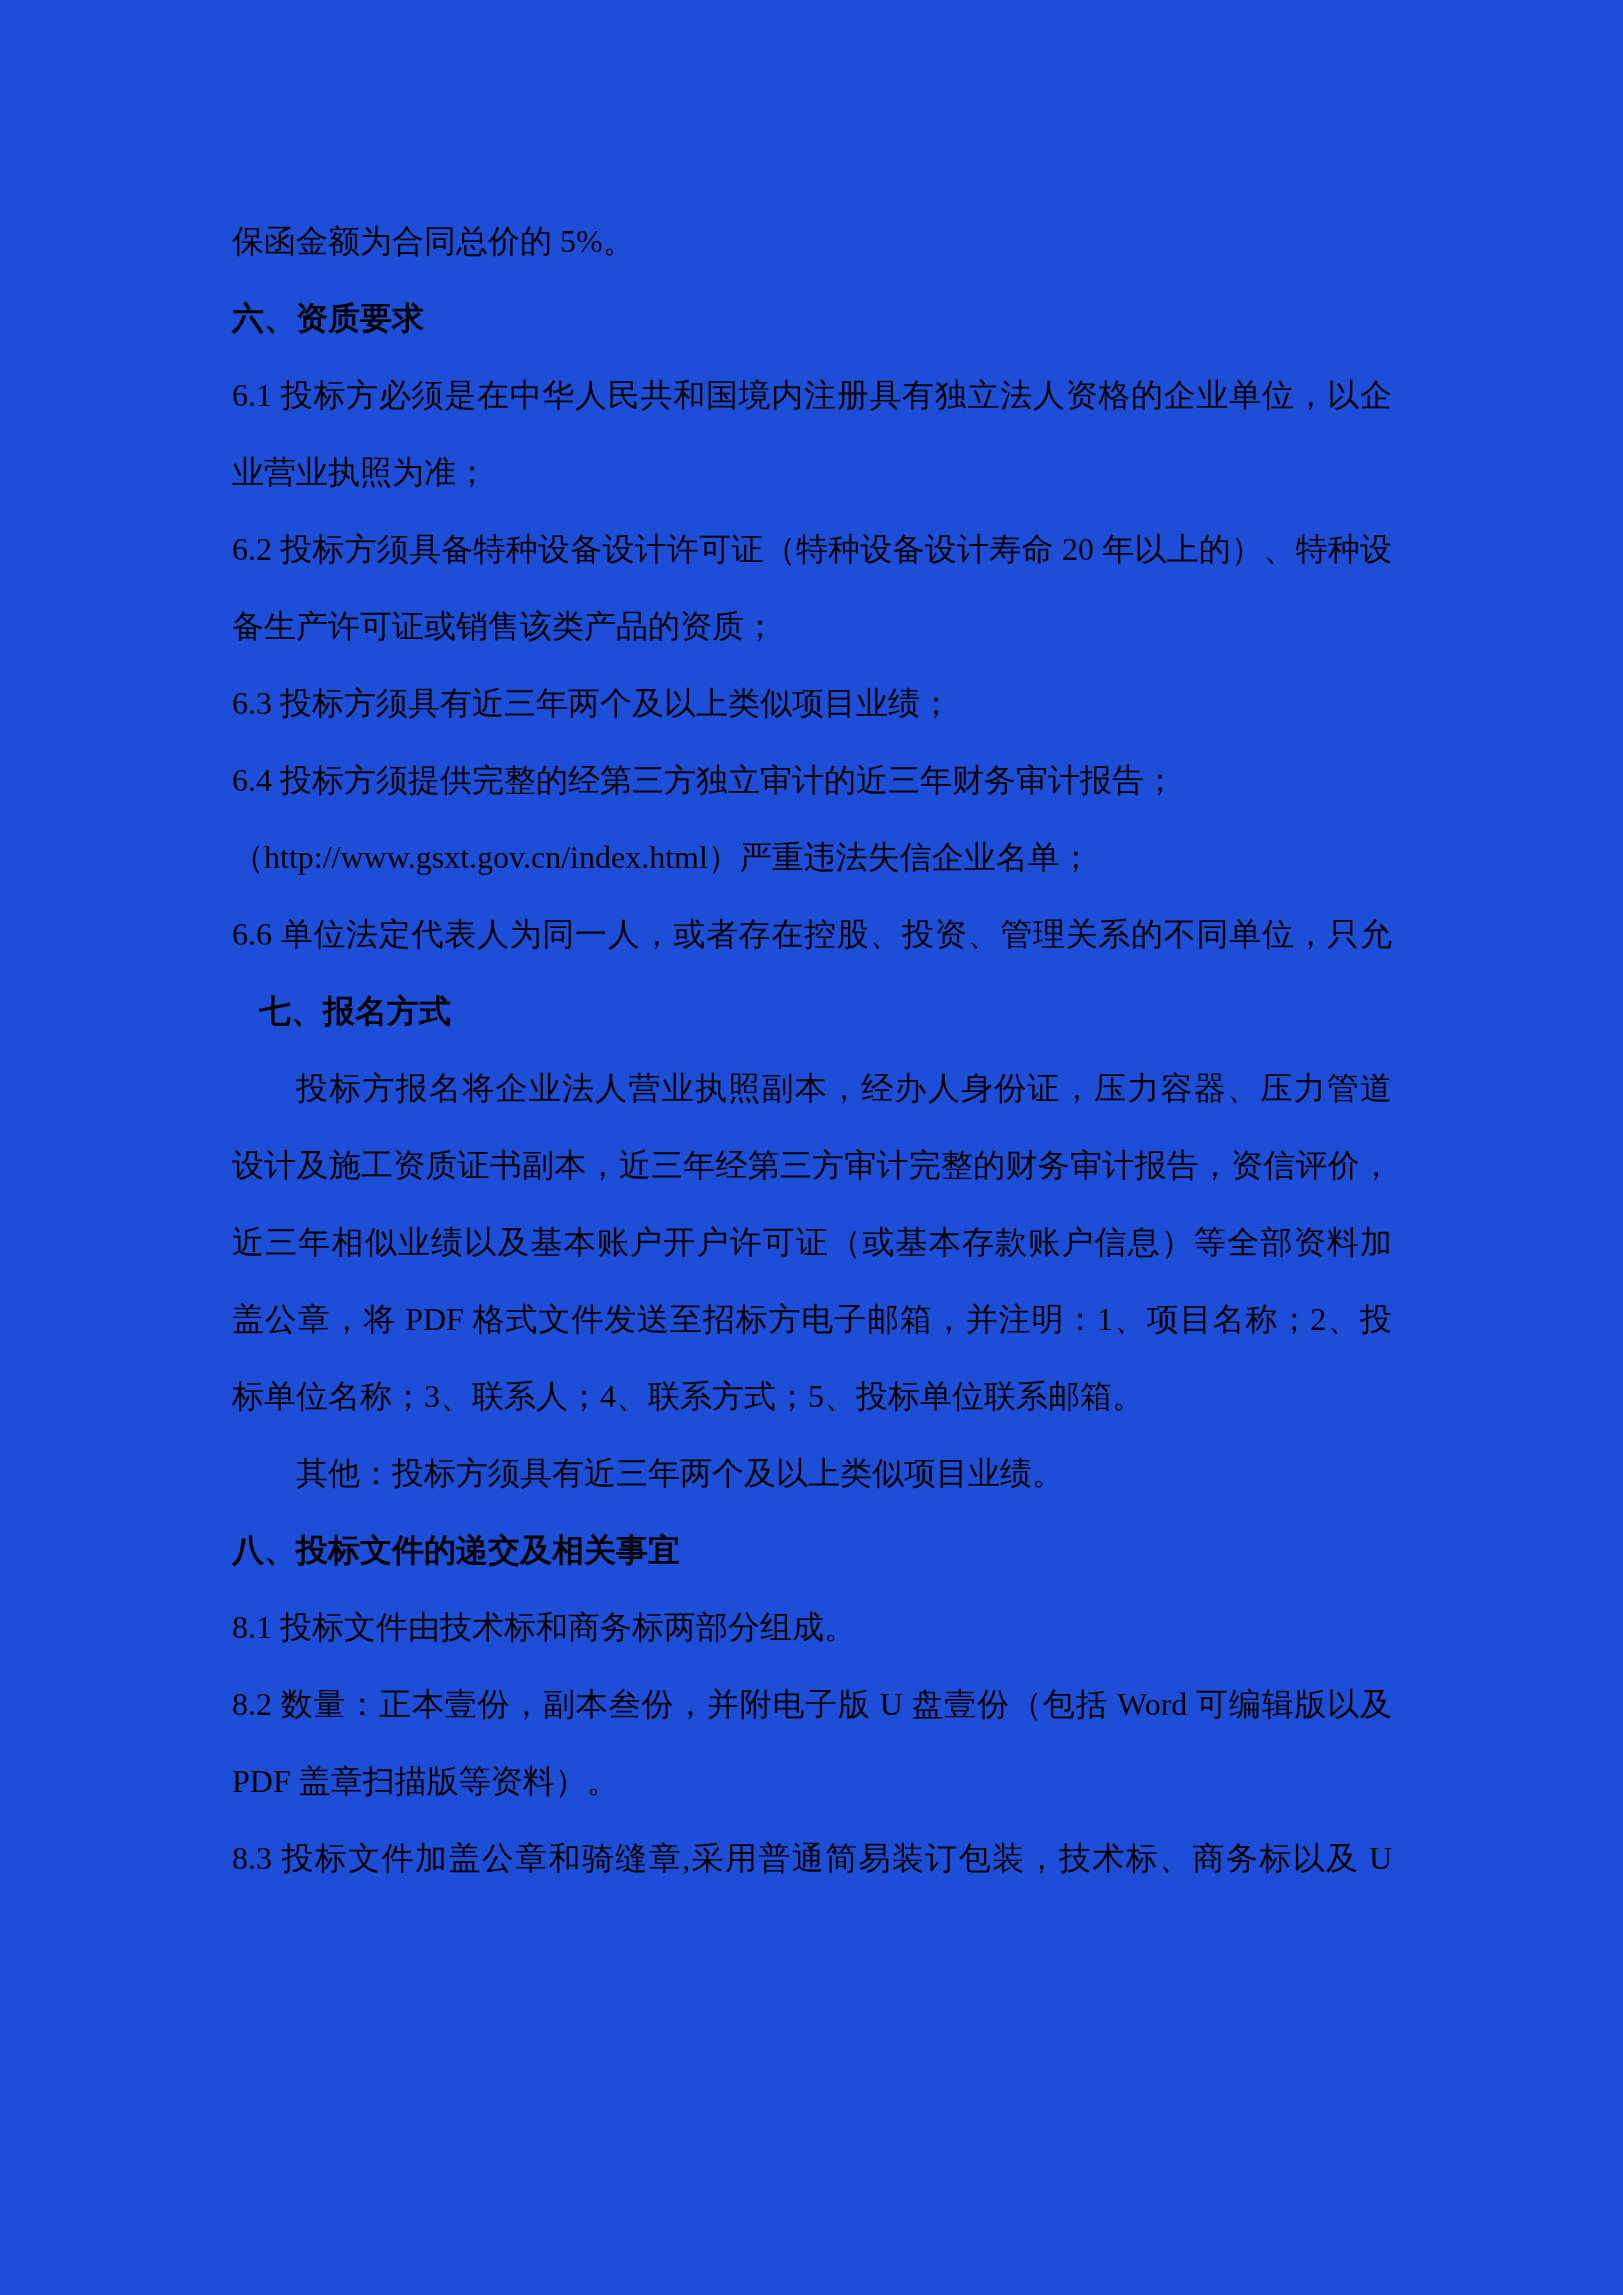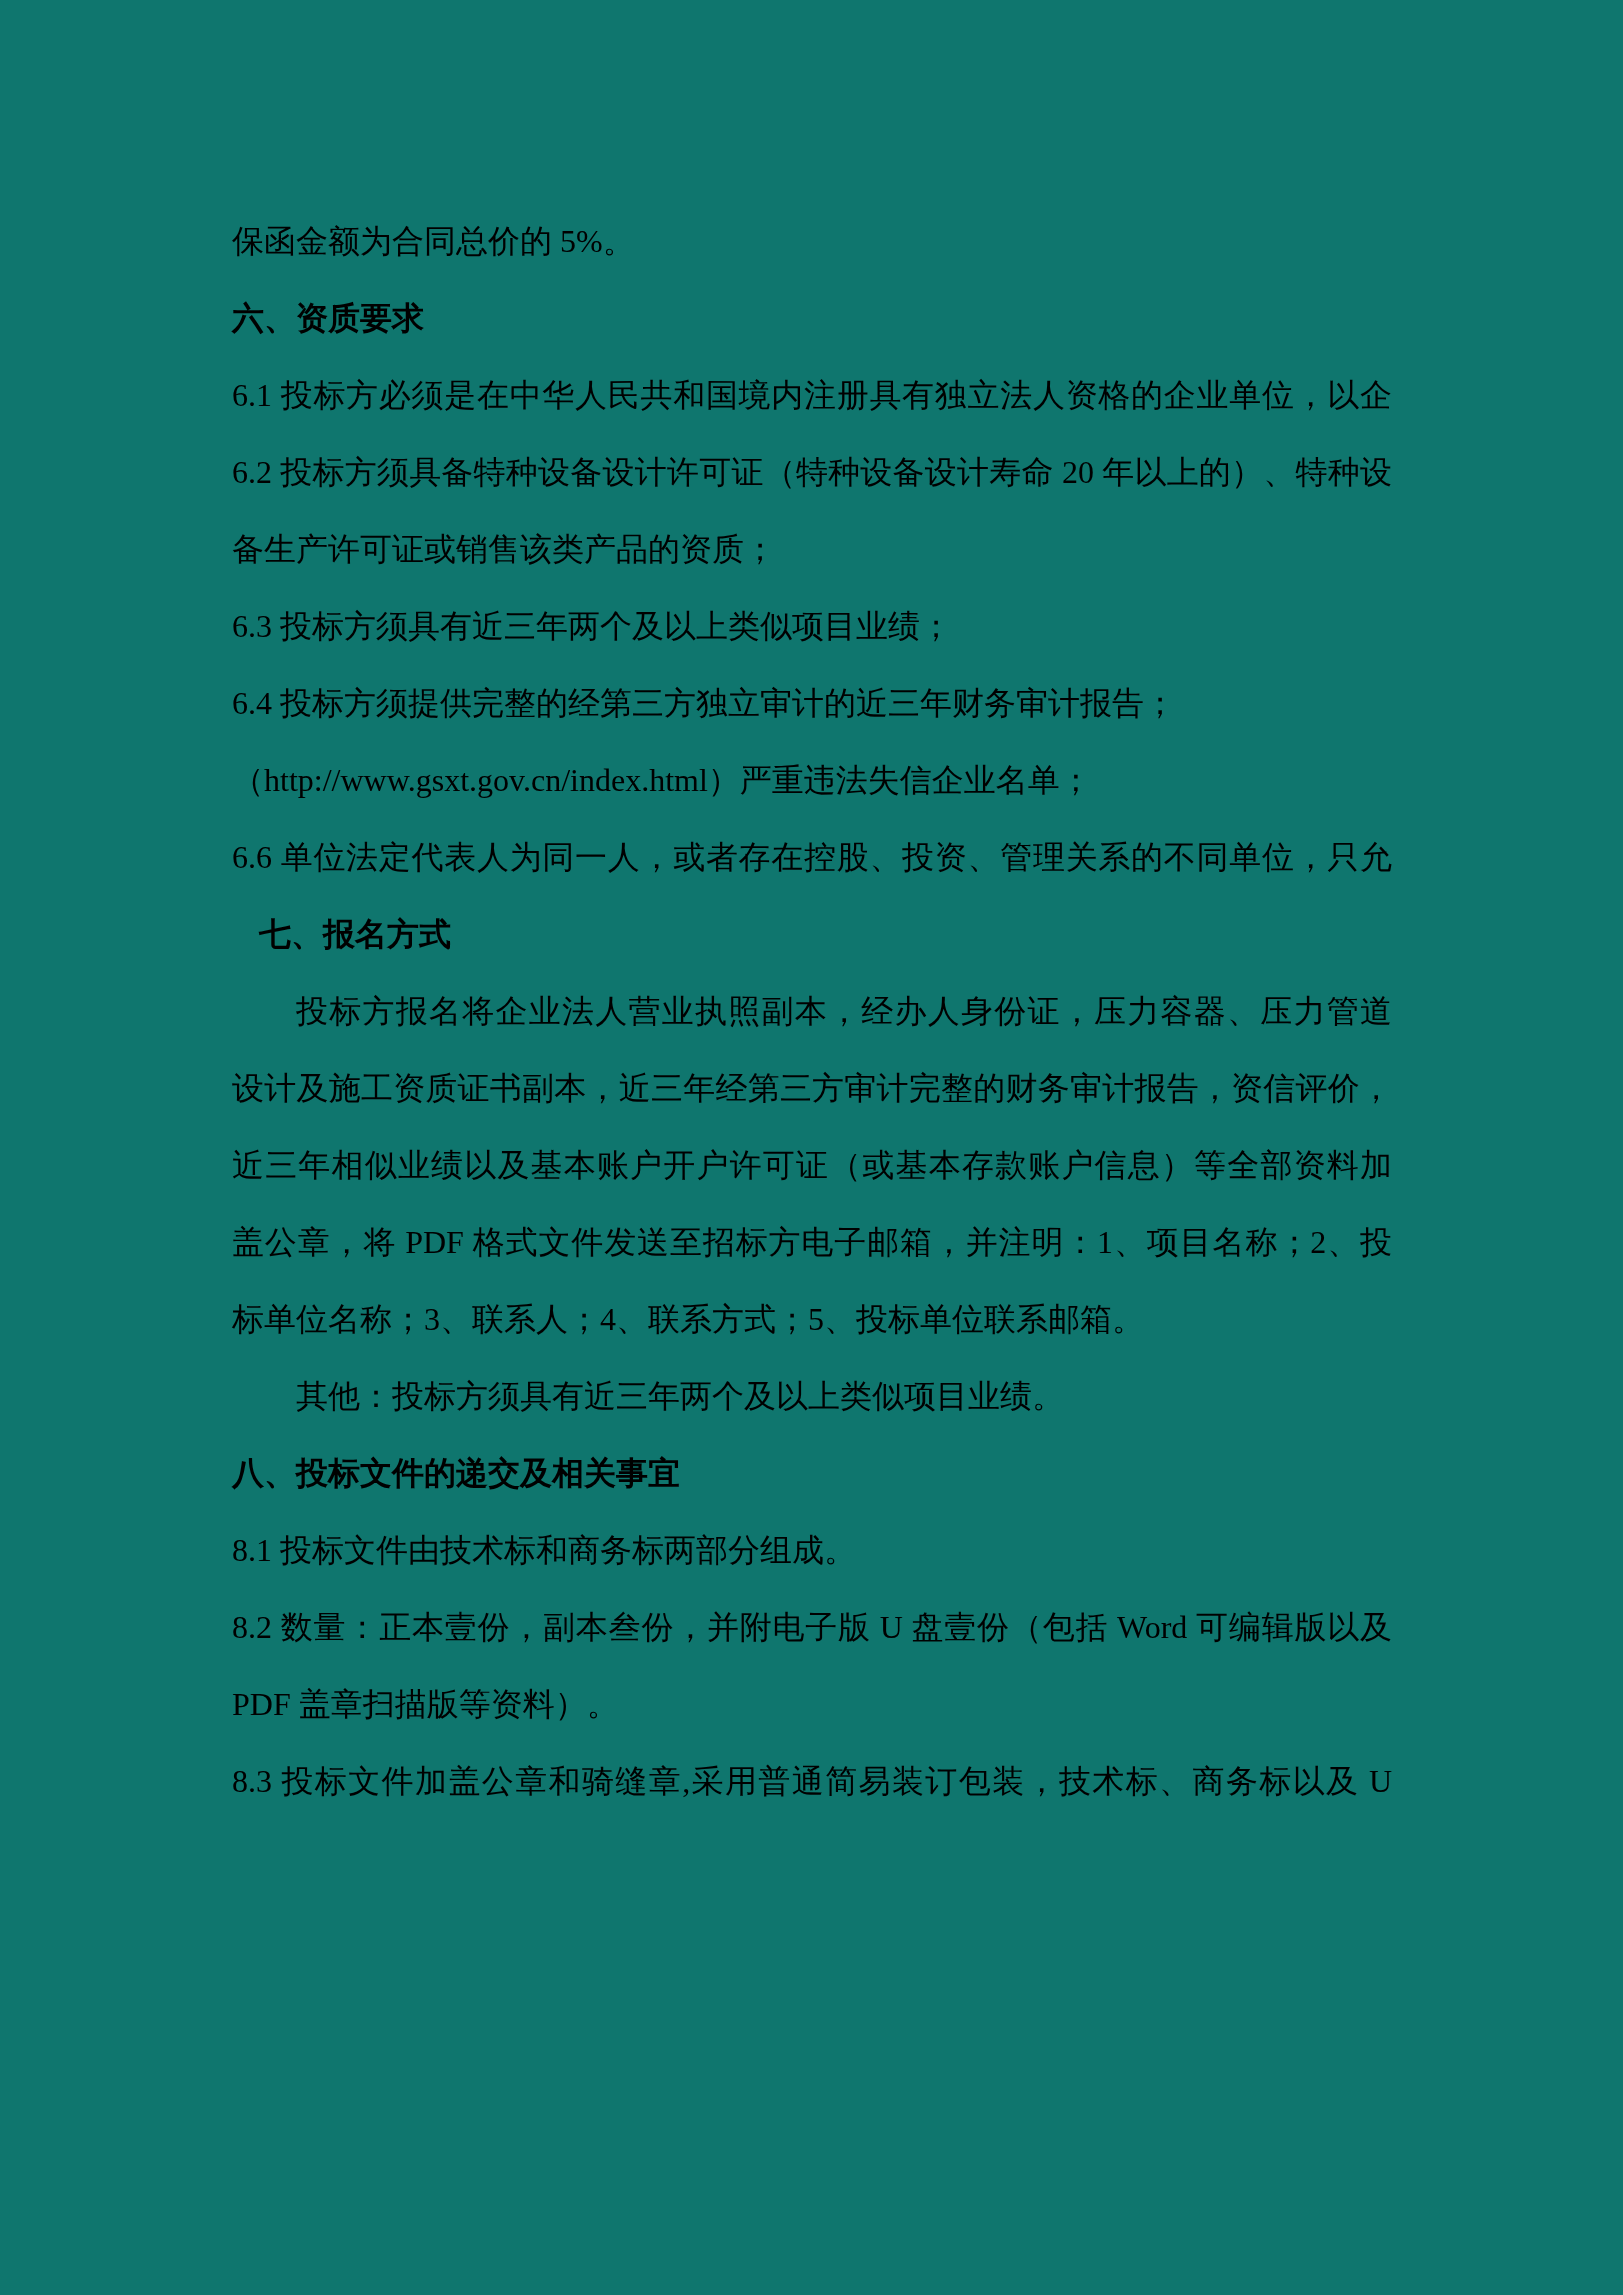--- a/index.html
+++ b/index.html
@@ -38,25 +38,26 @@
     text-align-last: justify;
   }
   
   .line.indent2 {
     text-indent: 64px;
   }
 </style>
 </head>
 <body>
 
-<div class="page" style="background: #0f766e;">
+<div class="page" style="background: #1d4ed8;">
   <div class="content">
       <div class="line" style="color: rgb(0, 0, 0);">保函金额为合同总价的 5%。</div>
       <div class="line heading" style="color: rgb(0, 0, 0);">六、资质要求</div>
       <div class="line fill" style="color: rgb(0, 0, 0);">6.1 投标方必须是在中华人民共和国境内注册具有独立法人资格的企业单位，以企</div>
+      <div class="line" style="color: rgb(0, 0, 0);">业营业执照为准；</div>
       <div class="line fill" style="color: rgb(0, 0, 0);">6.2 投标方须具备特种设备设计许可证（特种设备设计寿命 20 年以上的）、特种设</div>
       <div class="line" style="color: rgb(0, 0, 0);">备生产许可证或销售该类产品的资质；</div>
       <div class="line" style="color: rgb(0, 0, 0);">6.3 投标方须具有近三年两个及以上类似项目业绩；</div>
       <div class="line" style="color: rgb(0, 0, 0);">6.4 投标方须提供完整的经第三方独立审计的近三年财务审计报告；</div>
       <div class="line" style="color: rgb(0, 0, 0);">（http://www.gsxt.gov.cn/index.html）严重违法失信企业名单；</div>
       <div class="line fill" style="color: rgb(0, 0, 0);">6.6 单位法定代表人为同一人，或者存在控股、投资、管理关系的不同单位，只允</div>
       <div class="line heading" style="color: rgb(0, 0, 0); margin-left: 27px;">七、报名方式</div>
       <div class="line fill indent2" style="color: rgb(0, 0, 0);">投标方报名将企业法人营业执照副本，经办人身份证，压力容器、压力管道</div>
       <div class="line fill" style="color: rgb(0, 0, 0);">设计及施工资质证书副本，近三年经第三方审计完整的财务审计报告，资信评价，</div>
       <div class="line fill" style="color: rgb(0, 0, 0);">近三年相似业绩以及基本账户开户许可证（或基本存款账户信息）等全部资料加</div>

